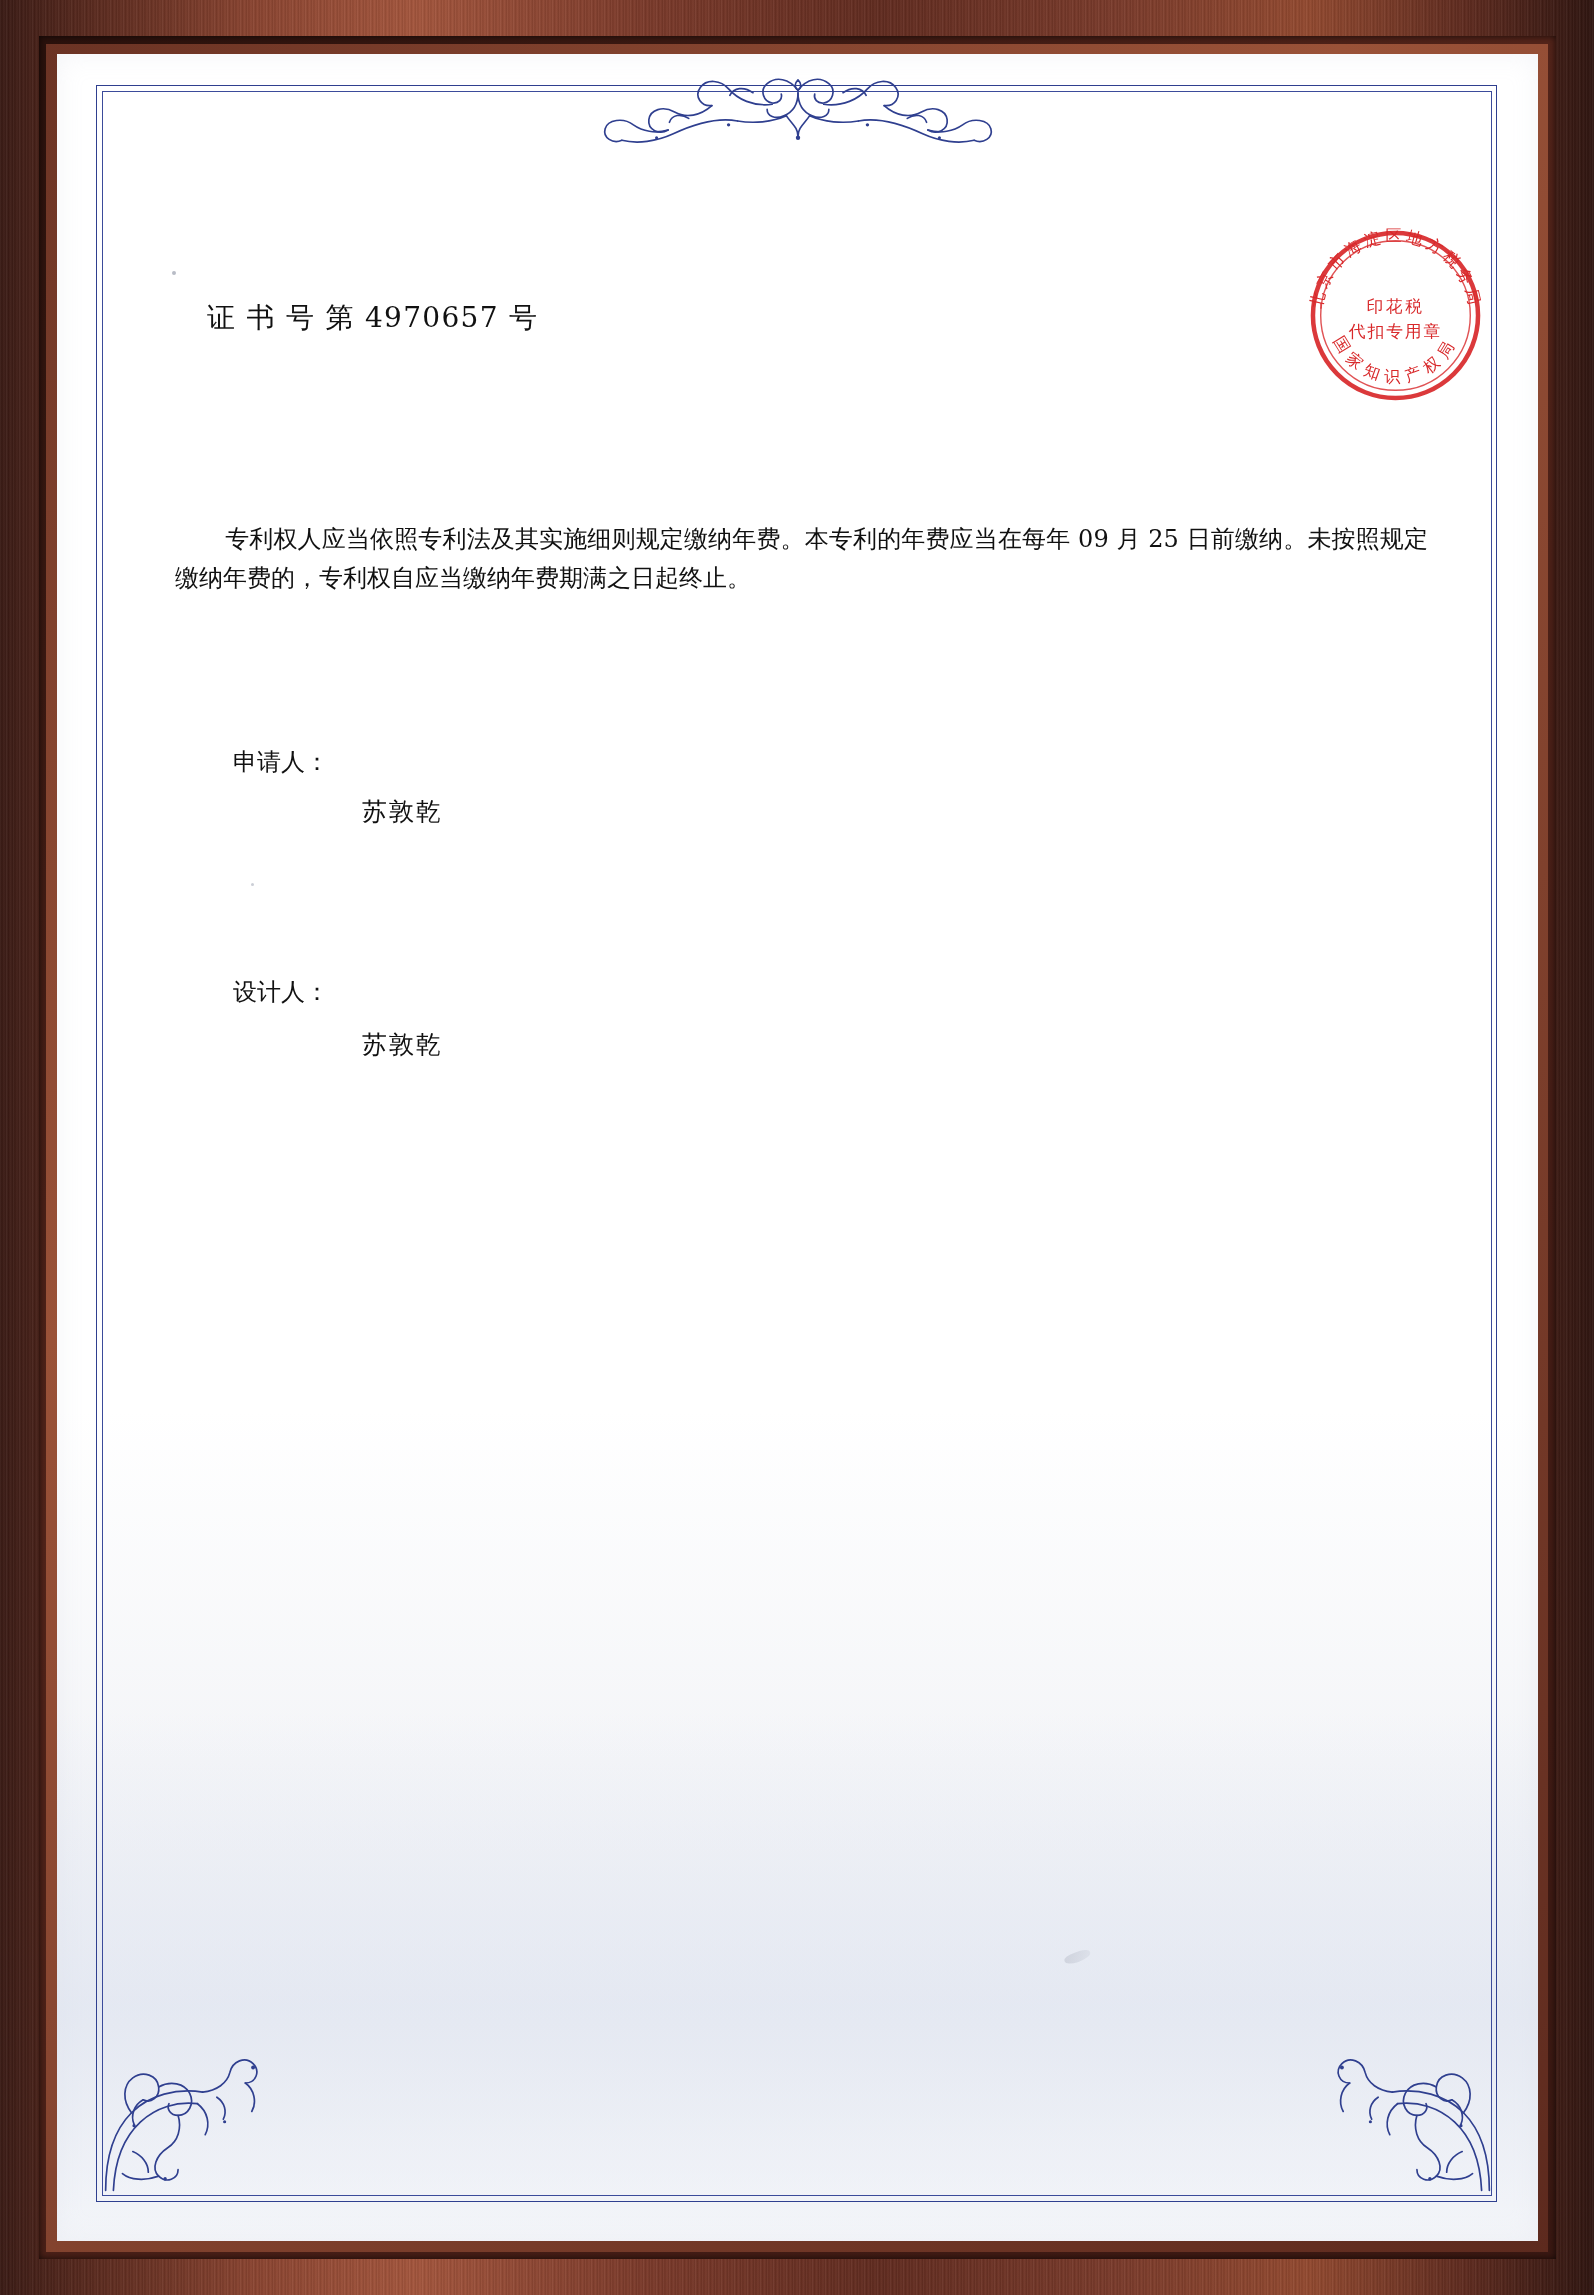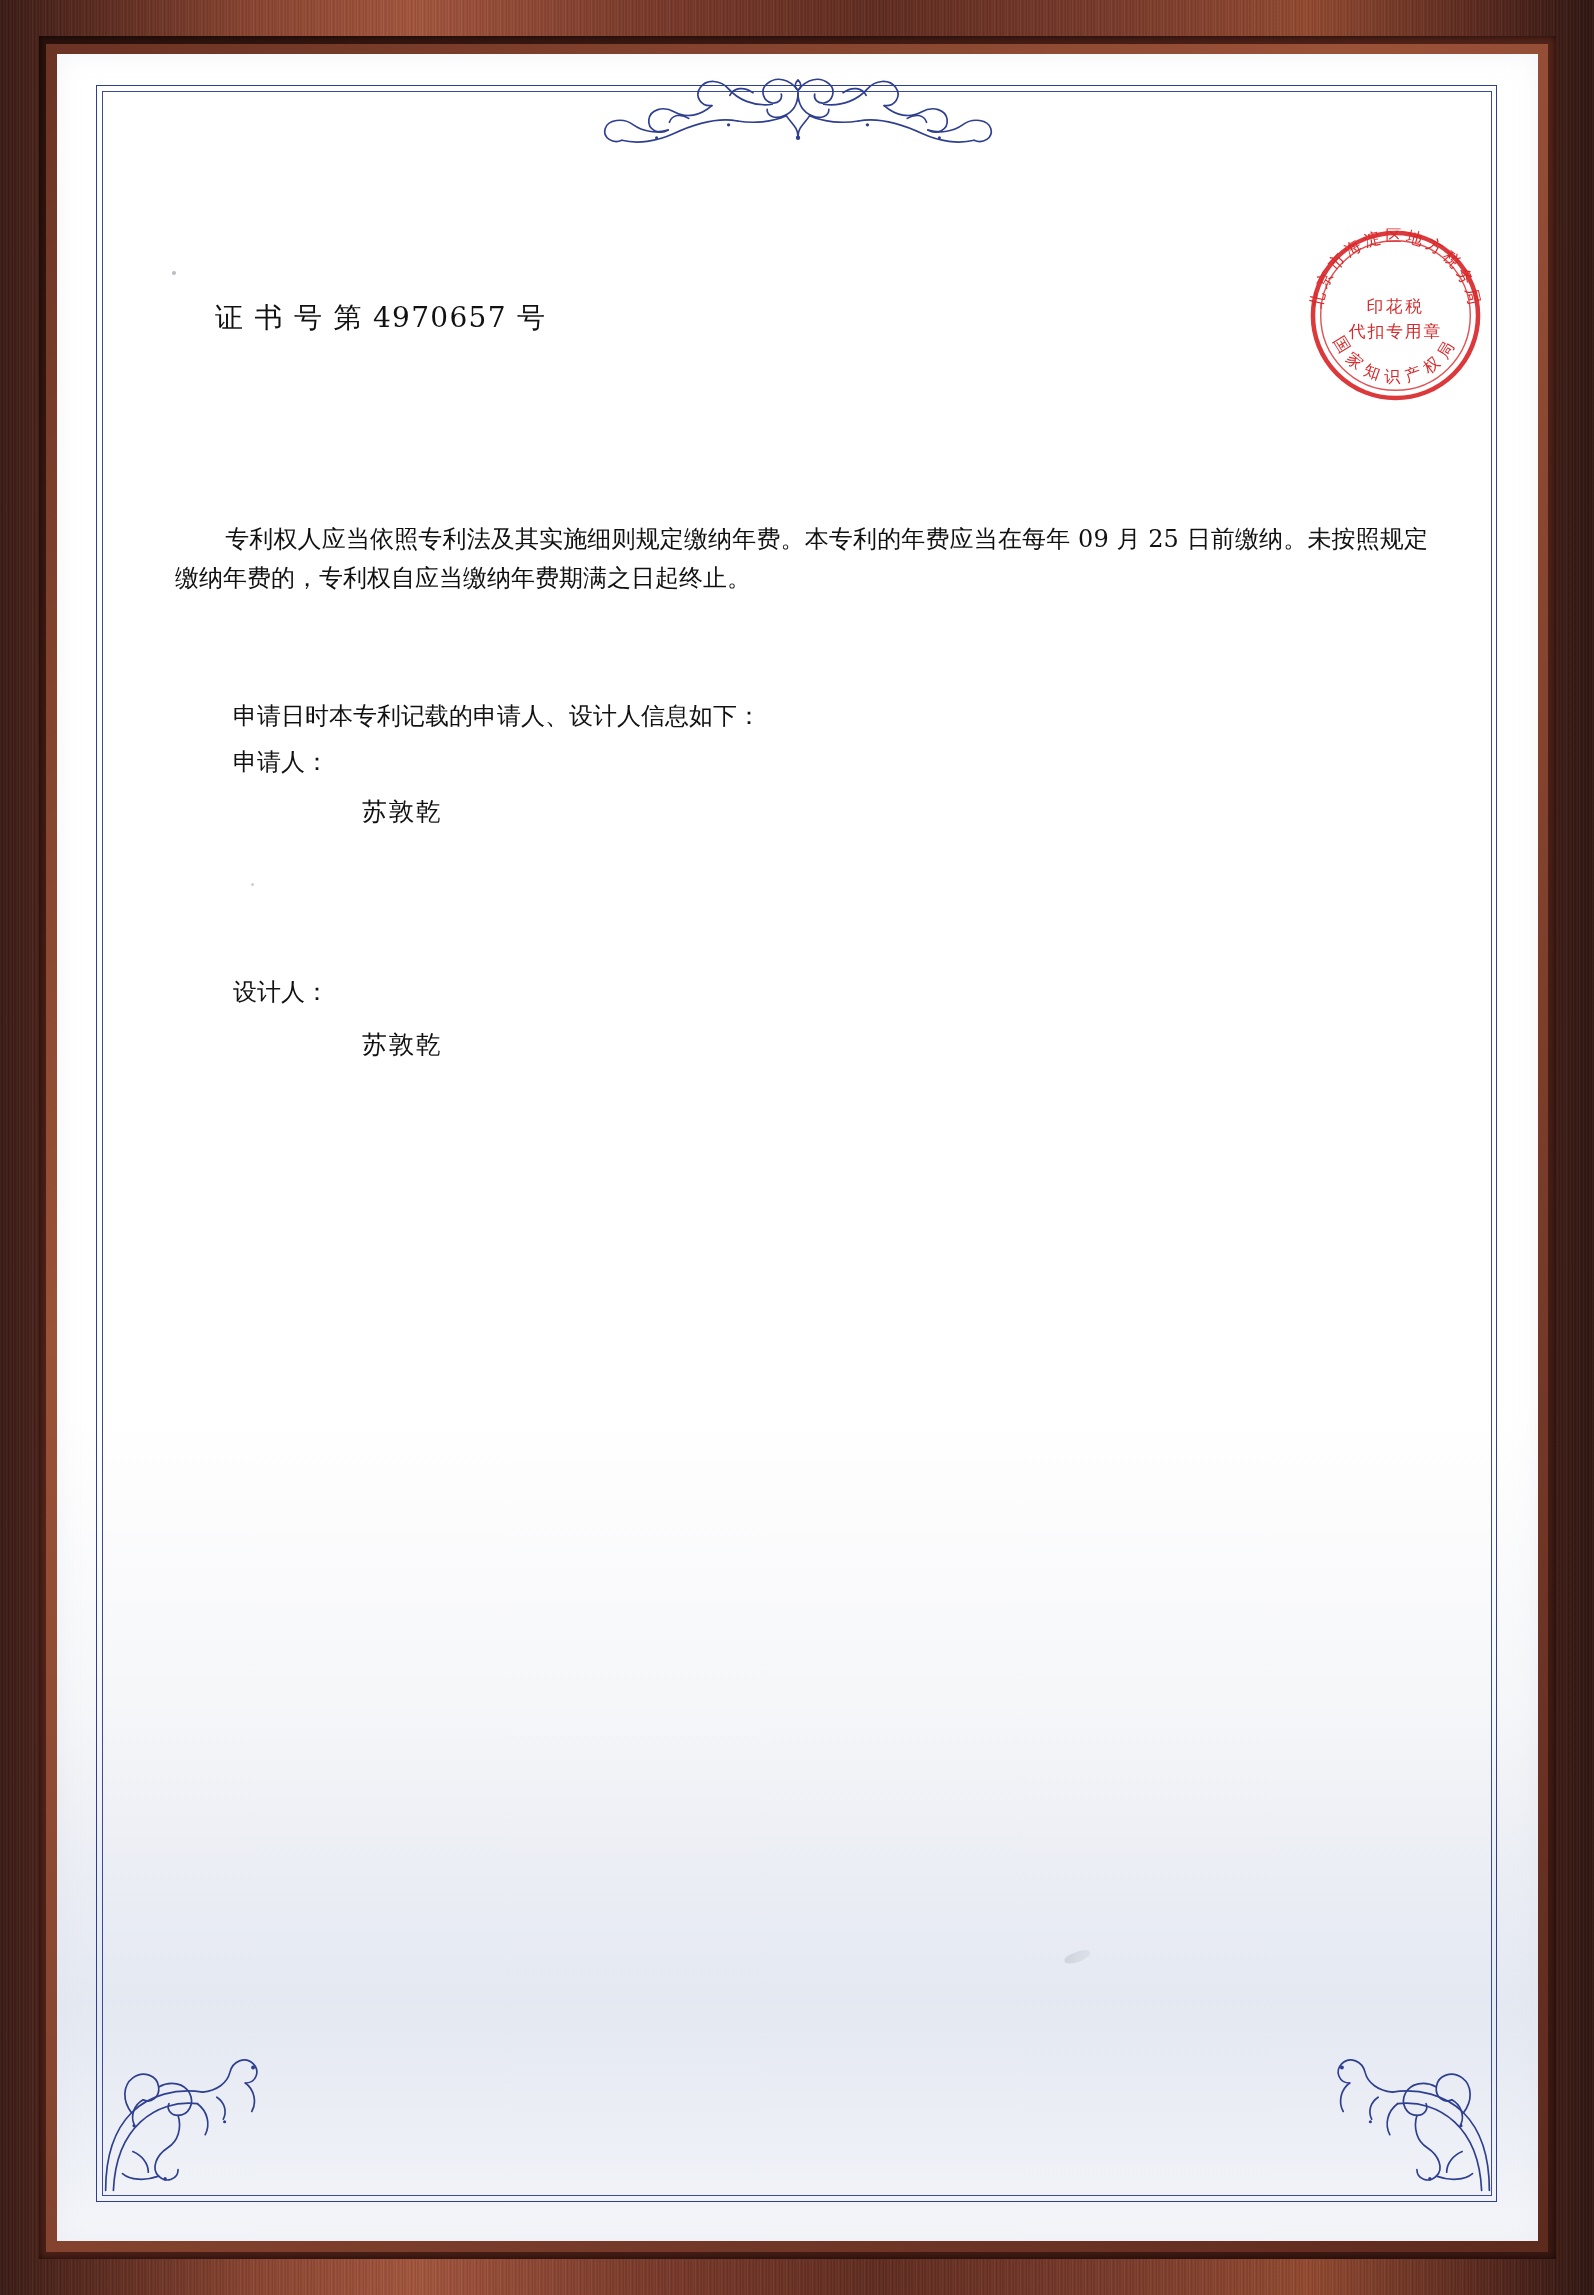--- a/index.html
+++ b/index.html
@@ -122,21 +122,20 @@
 
   .cert-number {
     position: absolute;
     left: 150px;
     top: 245px;
     font-size: 28px;
     letter-spacing: 1.3px;
     color: #111;
     font-family: "DejaVu Serif", "Liberation Serif", serif;
     white-space: nowrap;
-    margin-left: 8px;
   }
 
   .para-annual {
     position: absolute;
     left: 118px;
     top: 466px;
     width: 1253px;
     font-size: 24px;
     line-height: 1.62;
     color: #111;
@@ -345,21 +344,20 @@
     <div class="content">
 
       <div class="speck-1"></div>
       <div class="speck-2"></div>
       <div class="smudge"></div>
 
       <div class="cert-number">证 书 号 第 4970657 号</div>
 
       <div class="para-annual"><span class="indent"></span><span>专利权人应当依照专利法及其实施细则规定缴纳年费。本专利的年费应当在每年 09 月 25 日前缴纳。未按照规定缴纳年费的，专利权自应当缴纳年费期满之日起终止。</span></div>
 
-      <div class="label-info">申请日时本专利记载的申请人、设计人信息如下：</div>
 
       <div class="label-applicant">申请人：</div>
 
       <div class="value-applicant">苏敦乾</div>
 
       <div class="label-designer">设计人：</div>
 
       <div class="value-designer">苏敦乾</div>
 
 

